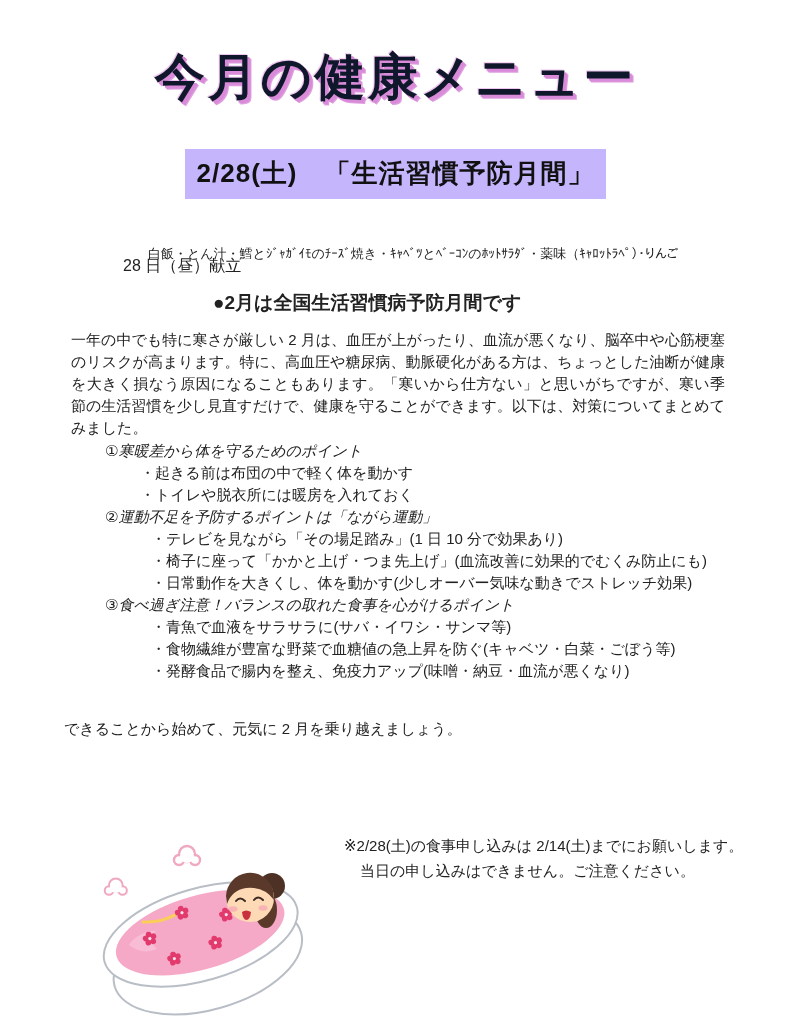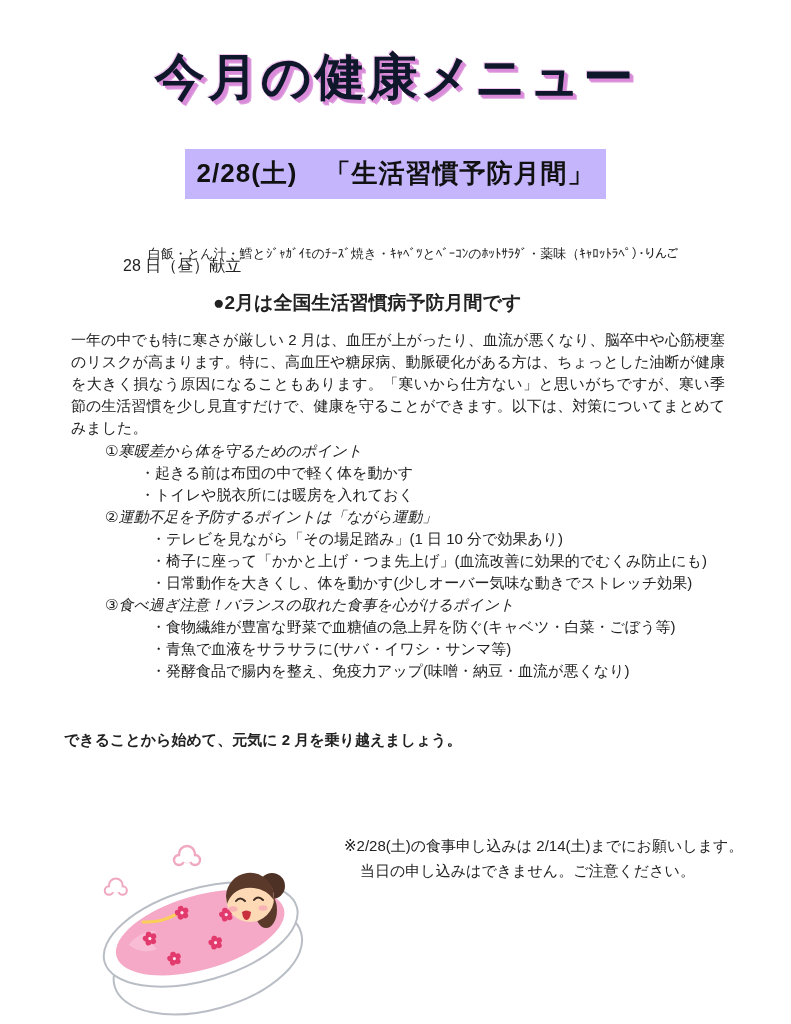--- a/index.html
+++ b/index.html
@@ -42,21 +42,21 @@
   .intro{
     top:329px;left:71px;width:654px;
     font-size:15px;line-height:22px;
     text-align:justify;
   }
   .points{top:440px;left:105px;width:620px;font-size:15px;line-height:22px;}
   .point-heading{white-space:nowrap;font-style:italic;}
   .point-item{padding-left:35px;white-space:nowrap;}
   .indent-lg .point-item{padding-left:46px;}
   .closing{top:717px;left:64px;width:668px;font-size:15px;line-height:22px;text-align:justify;}
-  .closing-p2{margin-top:12px;font-weight:bold;}
+  .closing-p2{margin-top:1px;}
   .note{top:833px;left:344px;font-size:15px;line-height:25px;}
   .note-line2{padding-left:16px;}
   .u{text-underline-offset:2px;}
   .illustration{top:836px;left:92px;width:230px;height:185px;}
 </style>
 </head>
 <body>
 
 <div class="page">
 
@@ -83,22 +83,22 @@
       <div class="point-item">・トイレや脱衣所には暖房を入れておく</div>
     </div>
     <div class="point-group indent-lg">
       <div class="point-heading">②運動不足を予防するポイントは「ながら運動」</div>
       <div class="point-item">・テレビを見ながら「その場足踏み」(1 日 10 分で効果あり)</div>
       <div class="point-item">・椅子に座って「かかと上げ・つま先上げ」(血流改善に効果的でむくみ防止にも)</div>
       <div class="point-item">・日常動作を大きくし、体を動かす(少しオーバー気味な動きでストレッチ効果)</div>
     </div>
     <div class="point-group indent-lg">
       <div class="point-heading">③食べ過ぎ注意！バランスの取れた食事を心がけるポイント</div>
+      <div class="point-item">・青魚で血液をサラサラに(サバ・イワシ・サンマ等)</div>
       <div class="point-item">・食物繊維が豊富な野菜で血糖値の急上昇を防ぐ(キャベツ・白菜・ごぼう等)</div>
-      <div class="point-item">・青魚で血液をサラサラに(サバ・イワシ・サンマ等)</div>
       <div class="point-item">・発酵食品で腸内を整え、免疫力アップ(味噌・納豆・血流が悪くなり)</div>
     </div>
   </div>
 
   <div class="abs closing">
     <div class="closing-p2">できることから始めて、元気に 2 月を乗り越えましょう。</div>
   </div>
 
   <div class="abs note">
     <div class="note-line1"><span>※2/28(土)の食事申し込みは </span><span class="u">2/14(土)</span><span>までにお願いします。</span></div>

